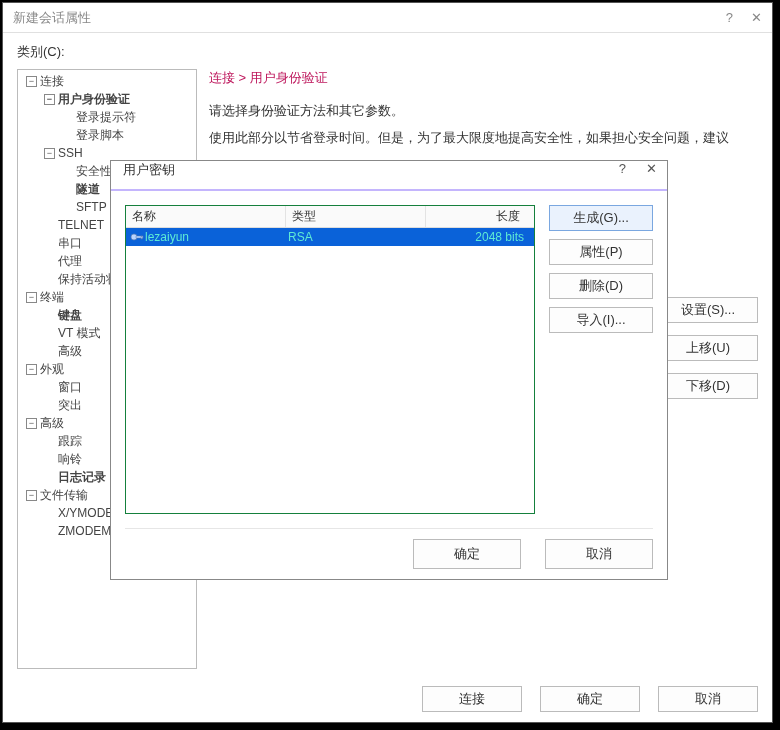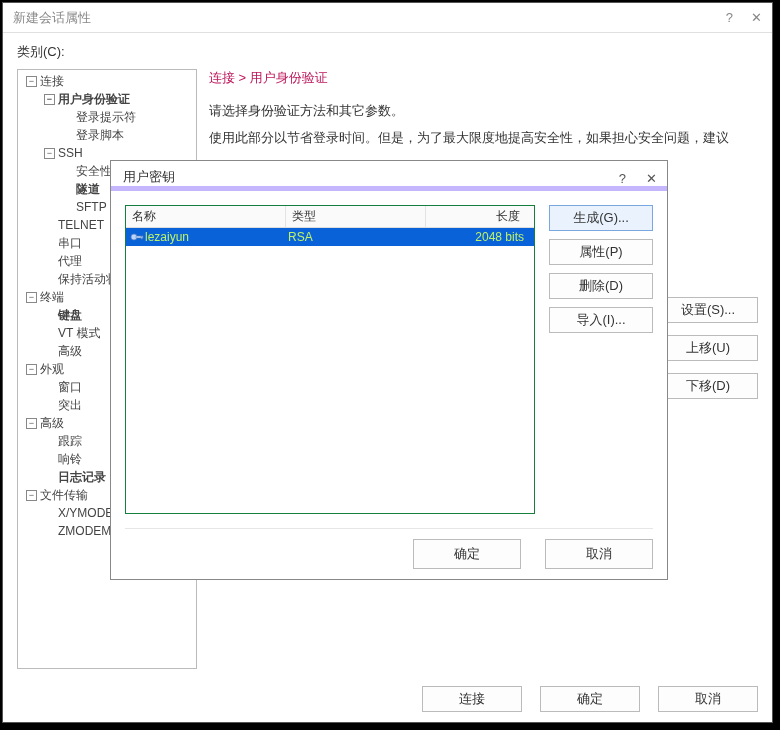--- a/index.html
+++ b/index.html
@@ -51,22 +51,22 @@
     .parent-footer {
       position: absolute; bottom: 10px; right: 14px; display: flex; gap: 18px;
     }
 
     
     .modal {
       position: absolute; left: 110px; top: 160px; width: 558px; height: 420px;
       background: #fff; border: 1px solid #888;
     }
     .modal-titlebar {
-      height: 30px; background: #fff; border-bottom: 5px solid #c4b5fd;
-      display: flex; align-items: flex-end; justify-content: space-between; padding: 0 10px 0 12px;
+      height: 30px; background: #fff; border-bottom: 2px solid #c4b5fd;
+      display: flex; align-items: flex-start; justify-content: space-between; padding: 0 10px 0 12px;
     }
     .modal-title { color: #333; font-size: 13px; }
     .modal-ctrls { display: flex; gap: 20px; }
     .modal-ctrls span { color: #555; font-size: 13px; }
 
     .modal-body { display: flex; padding: 14px 14px 10px 14px; gap: 14px; height: calc(100% - 30px); flex-direction: column; }
     .modal-main { display: flex; gap: 14px; flex: 1; min-height: 0; }
     .listview {
       flex: 1; border: 1px solid #15803d; background: #fff; overflow: hidden;
       display: flex; flex-direction: column;
@@ -78,21 +78,21 @@
       border-right: 1px solid #e3e3e3; padding: 3px 6px; font-size: 12px; color: #333;
       display: flex; align-items: center;
     }
     .lv-header .col:last-child { border-right: none; justify-content: flex-end; padding-right: 14px; }
     .col-name { width: 160px; }
     .col-type { width: 140px; }
     .col-len { flex: 1; }
     .lv-row {
       display: flex; height: 18px; align-items: center;
     }
-    .lv-row.selected { background: #0a62d9; color: #bef264; }
+    .lv-row.selected { background: #0a62d9; color: #5eead4; }
     .lv-row .cell { font-size: 12px; padding: 0 6px 0 2px; display: flex; align-items: center; height: 100%; }
     .lv-row .cell.col-len { justify-content: flex-end; padding-right: 10px; }
     .key-icon { width: 14px; height: 12px; display: inline-block; margin-left: 2px; margin-right: 1px; }
     .key-icon svg { width: 14px; height: 12px; display: block; }
 
     .modal-side { display: flex; flex-direction: column; gap: 8px; width: 104px; }
     .modal-side .btn { width: 100%; }
     .btn.highlight { background: #eaf2fd; border: 1px solid #7aa7e0; }
 
     .modal-footer {

